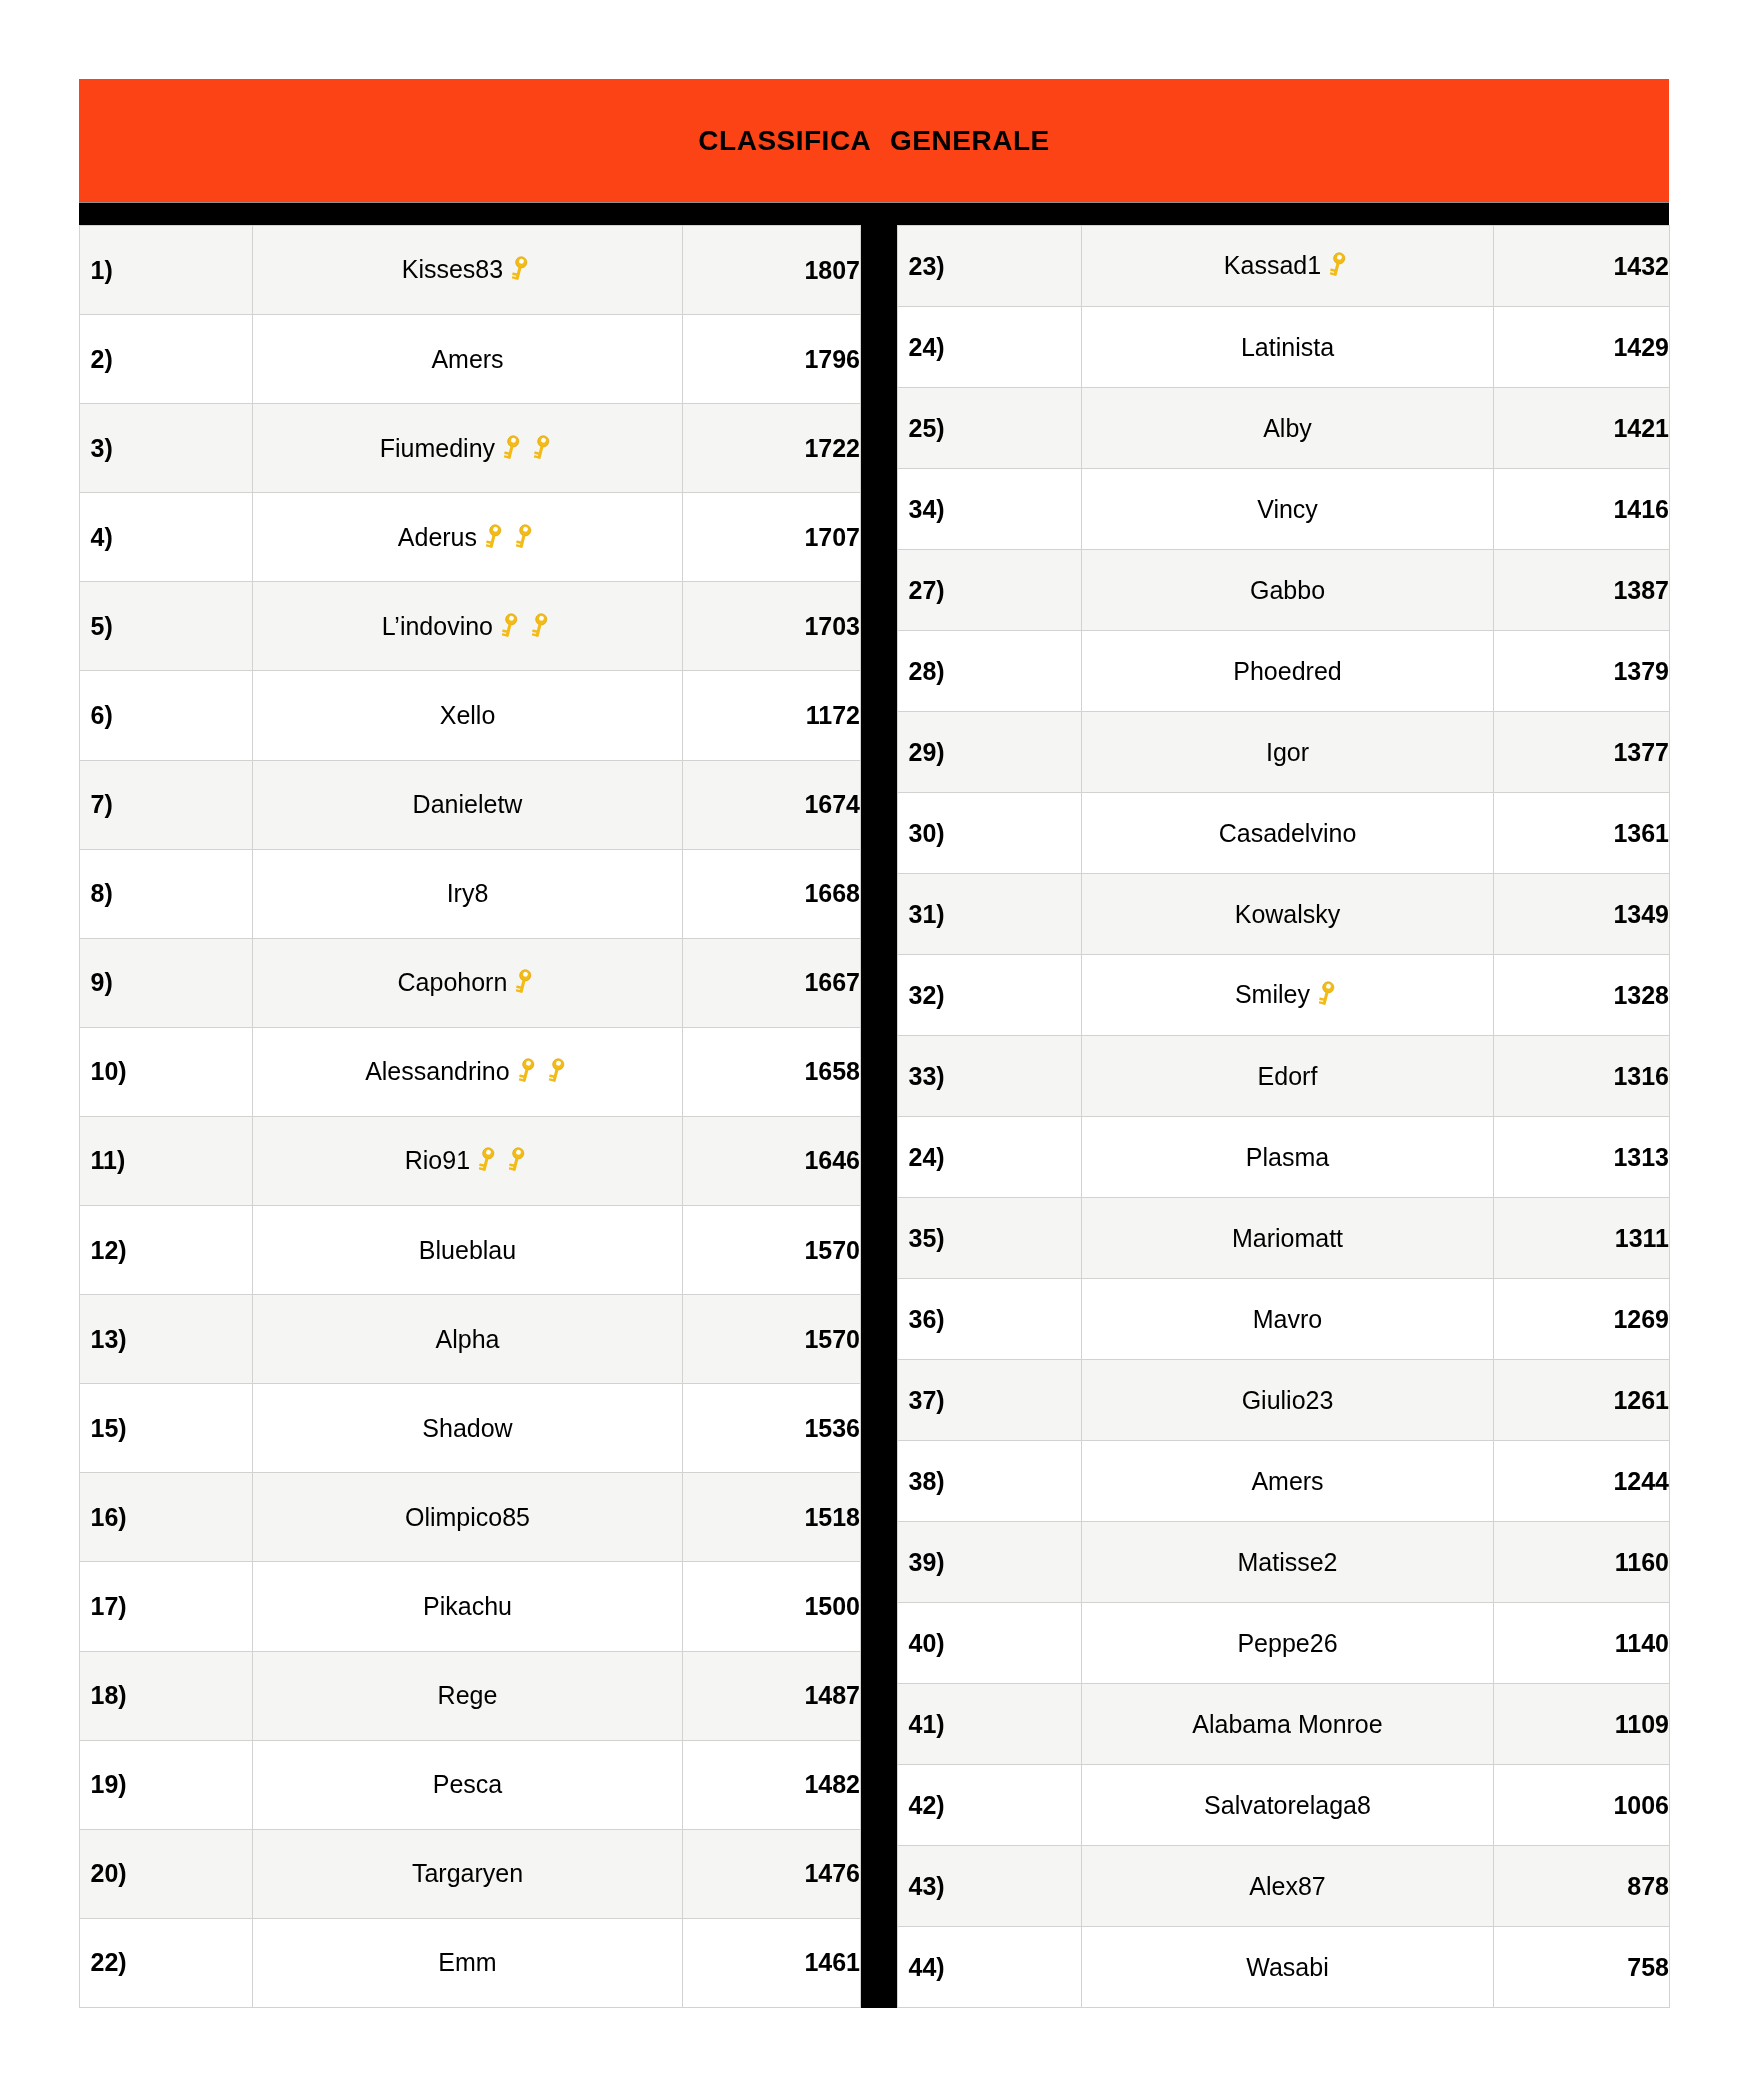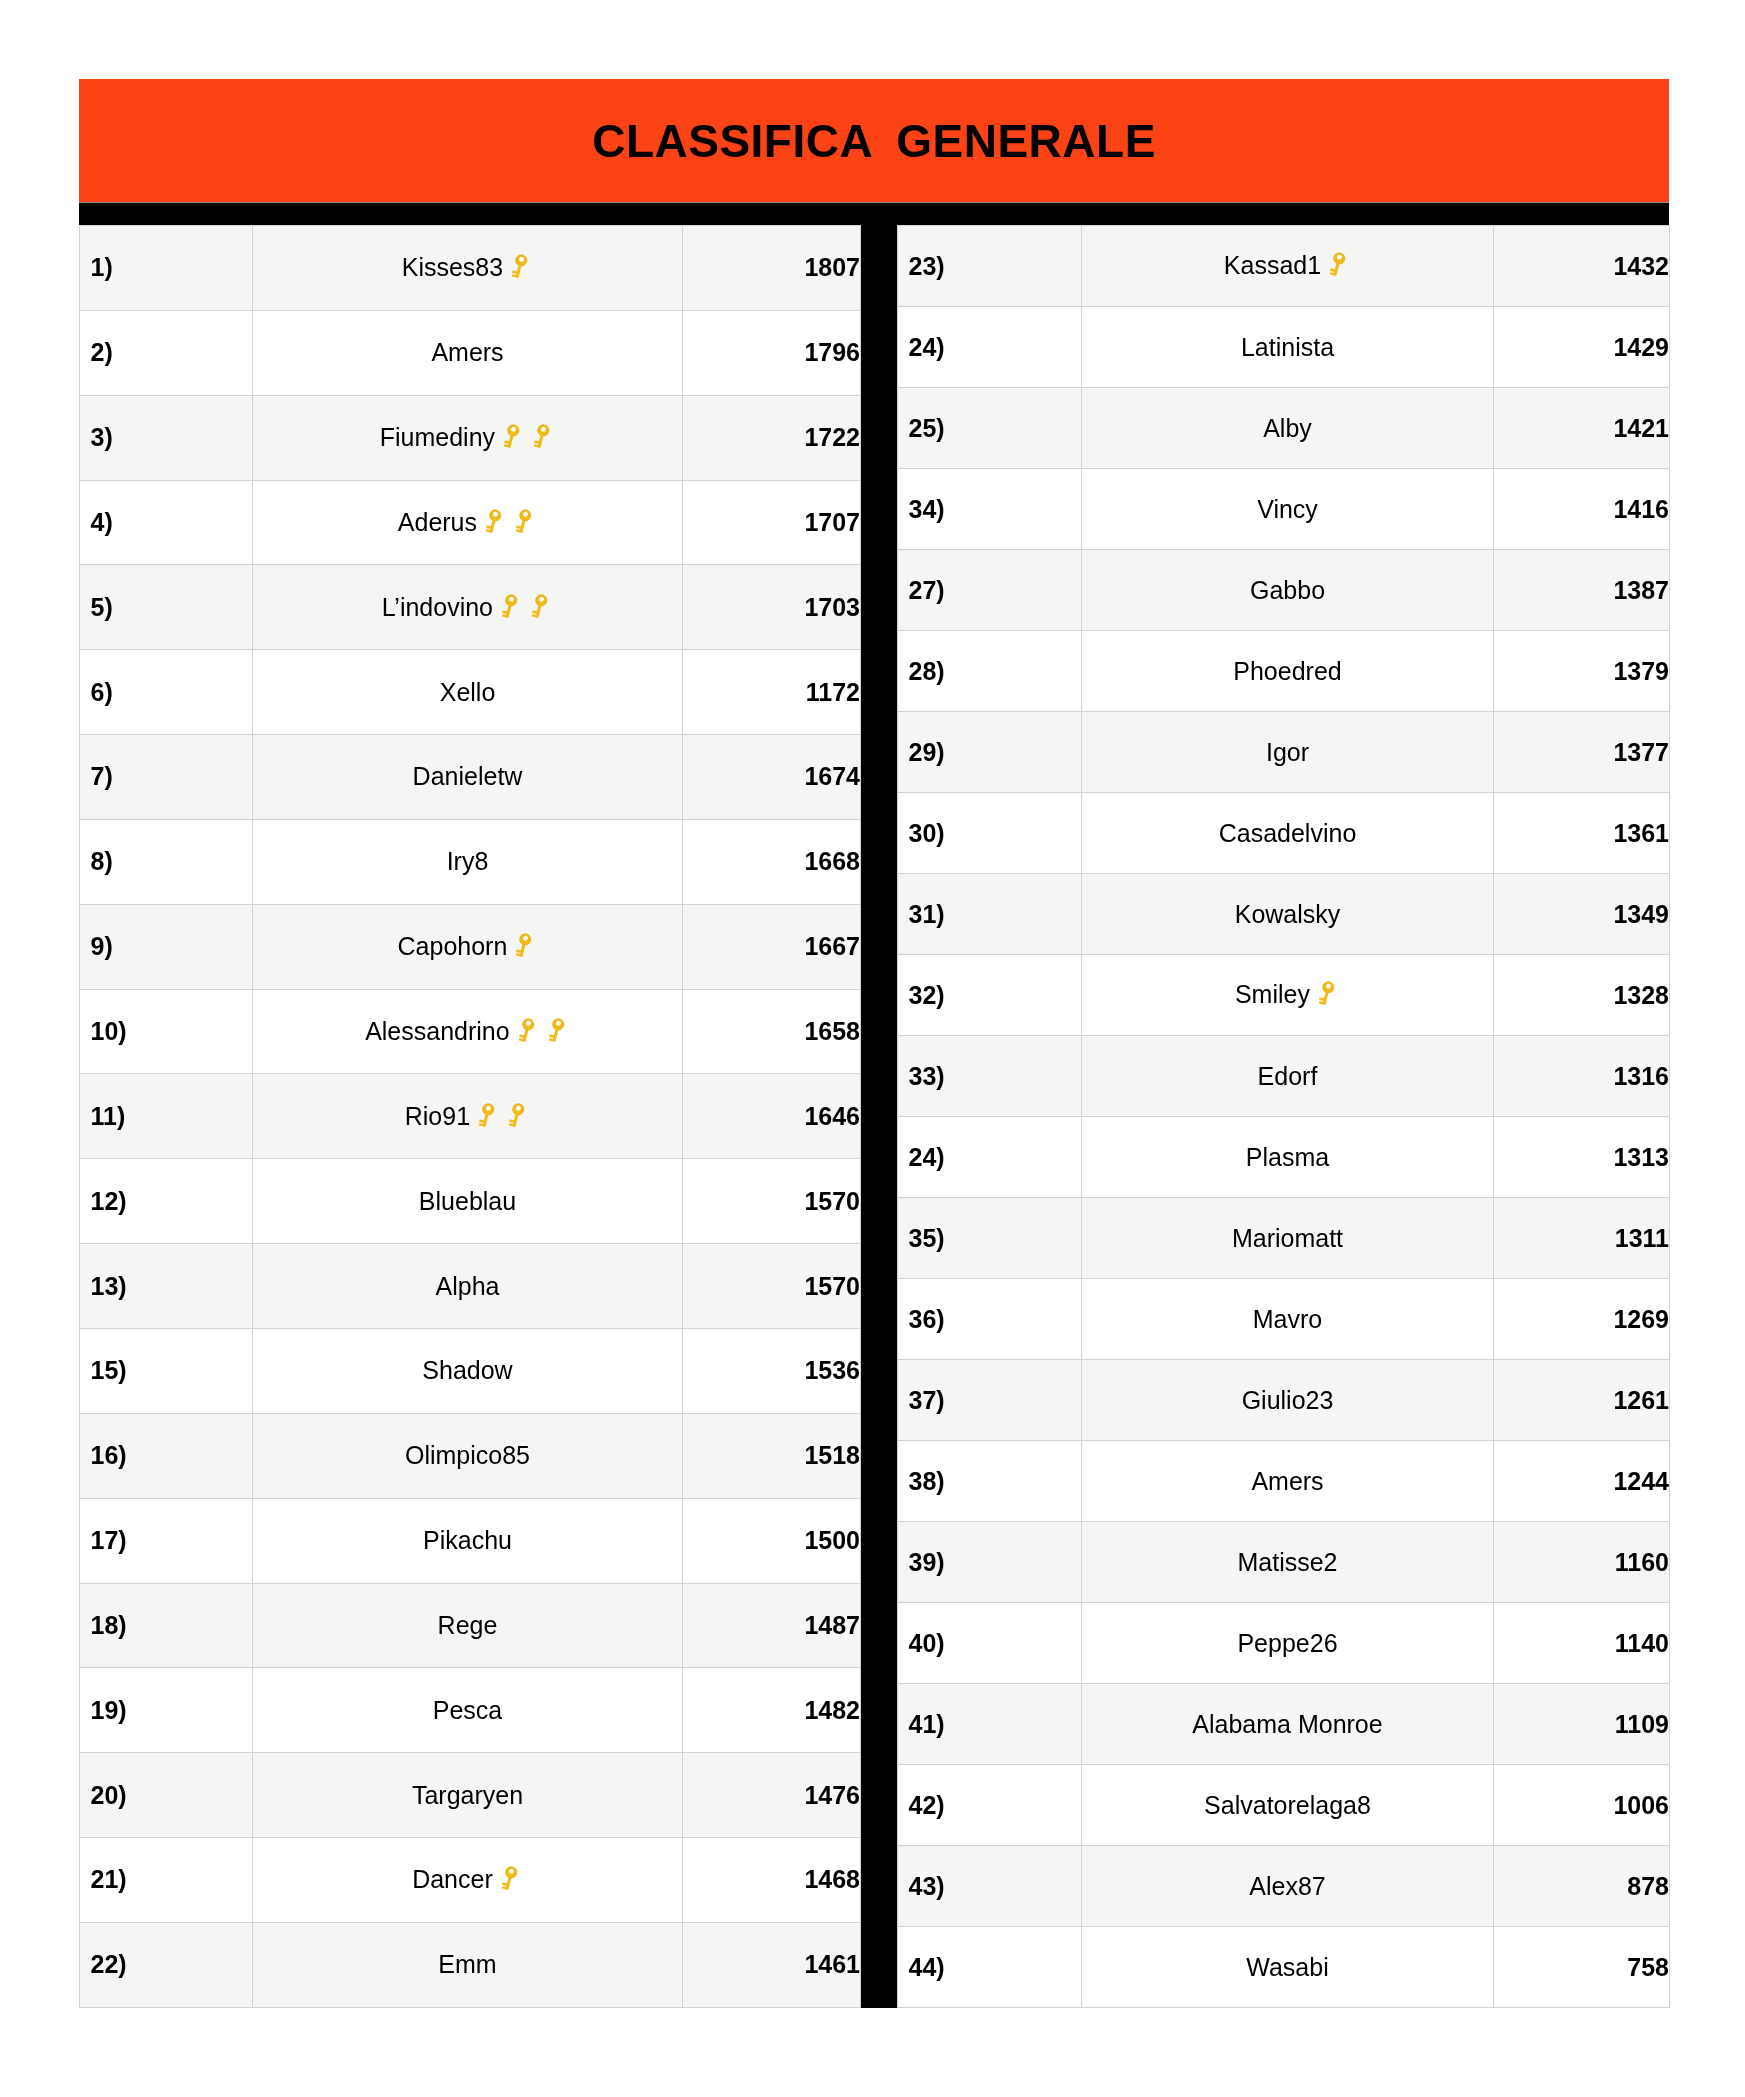--- a/index.html
+++ b/index.html
@@ -22,21 +22,21 @@
   .page{position:relative;width:1746px;height:2097px;}
   .band{
     margin:79px 0 0 79px;
     width:1590px;height:124px;
     background:var(--header-bg);
     display:flex;align-items:center;justify-content:center;
     border-bottom:1.6px solid #8f8f8f;
   }
   .band h1{
     margin:0;
-    font-size:46px;
+    font-size:28px;
     font-weight:bold;
     letter-spacing:0.5px;
     word-spacing:11.5px;
     color:var(--text);
   }
   .black-bar{
     margin-left:79px;
     width:1590px;height:22px;
     background:var(--bar);
   }
@@ -293,33 +293,20 @@
     <td class="rank">19)</td>
     <td class="name"><span>Pesca</span></td>
     <td class="score">1482</td>
   </tr>
           <tr>
     <td class="rank">20)</td>
     <td class="name"><span>Targaryen</span></td>
     <td class="score">1476</td>
   </tr>
           <tr>
-    <td class="rank">21)</td>
-    <td class="name"><span>Dancer</span><svg class="key" viewBox="0 0 100 100">
-                <g transform="rotate(14 50 50)">
-                  <circle cx="52" cy="25" r="20" fill="#f3bb16" stroke="#d99e07" stroke-width="2"></circle>
-                  <circle cx="52" cy="21" r="8.5" fill="#fdfdfb"></circle>
-                  <rect x="46.5" y="42" width="11" height="47" rx="4" fill="#f3bb16"></rect>
-                  <rect x="31" y="67" width="17" height="9" rx="2" fill="#f3bb16"></rect>
-                  <rect x="33" y="80" width="15" height="9" rx="2" fill="#f3bb16"></rect>
-                </g>
-              </svg></td>
-    <td class="score">1468</td>
-  </tr>
-          <tr>
     <td class="rank">22)</td>
     <td class="name"><span>Emm</span></td>
     <td class="score">1461</td>
   </tr>
         </tbody>
     </table>
 
     <div class="divider"></div>
 
     <table class="board right" id="board-right">

